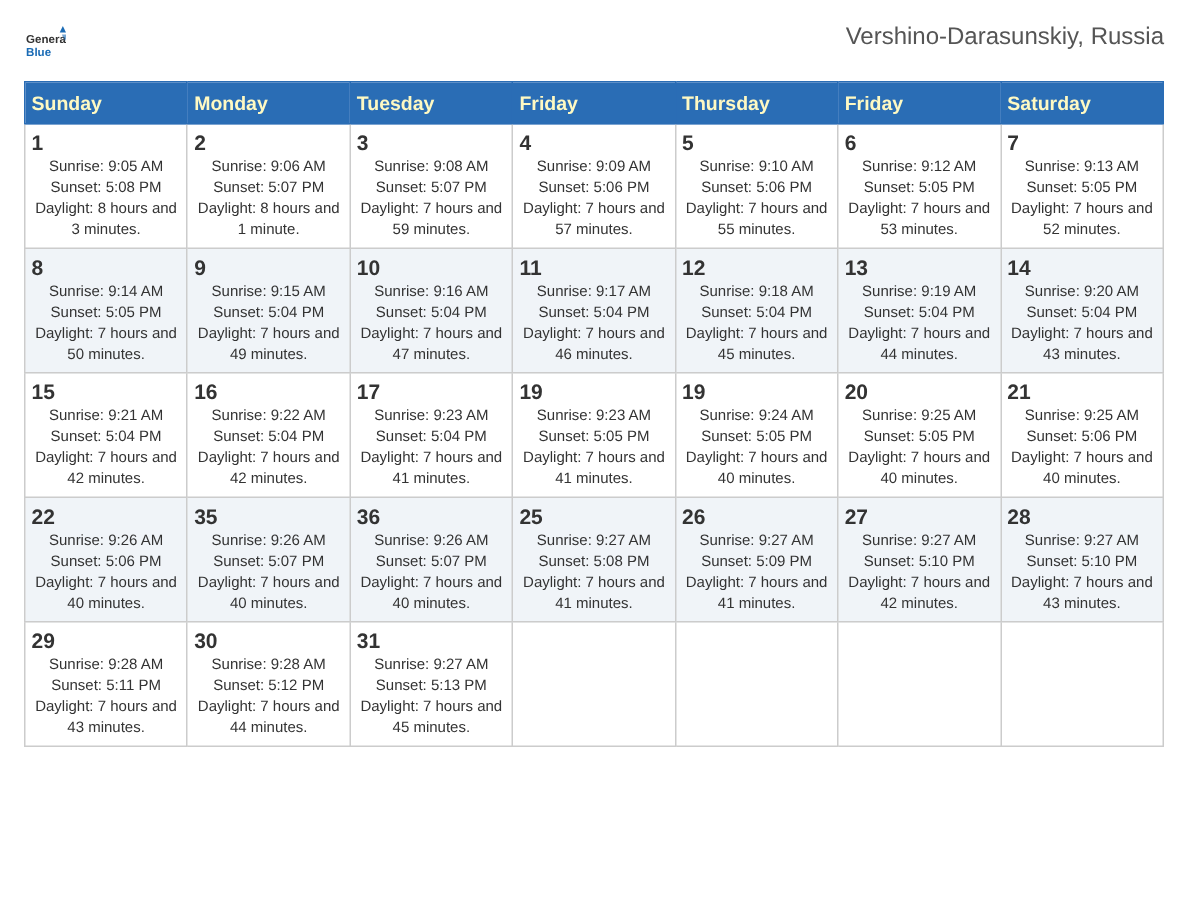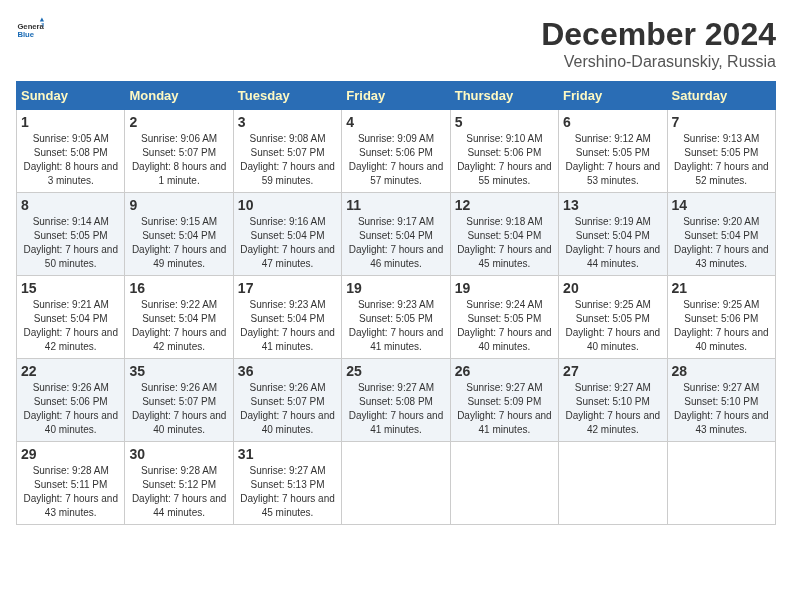--- a/index.html
+++ b/index.html
@@ -87,21 +87,20 @@
 <div class="header-section">
   <div class="logo">
     <svg class="logo-icon" viewBox="0 0 40 40">
       <text x="2" y="18" font-size="11" font-family="Arial" fill="#333" font-weight="bold">General</text>
       <text x="2" y="30" font-size="11" font-family="Arial" fill="#1a6bb5" font-weight="bold">Blue</text>
       <polygon points="34,8 40,8 37,2" fill="#1a6bb5"></polygon>
       <polygon points="36,10 42,10 39,16" fill="#1a6bb5" opacity="0.6"></polygon>
     </svg>
   </div>
   <div class="title-section">
-    <div class="calendar-title">December 2024</div>
     <div class="calendar-subtitle">Vershino-Darasunskiy, Russia</div>
   </div>
 </div>
 
 <table>
   <thead>
     <tr>
       <th>Sunday</th>
       <th>Monday</th>
       <th>Tuesday</th>

